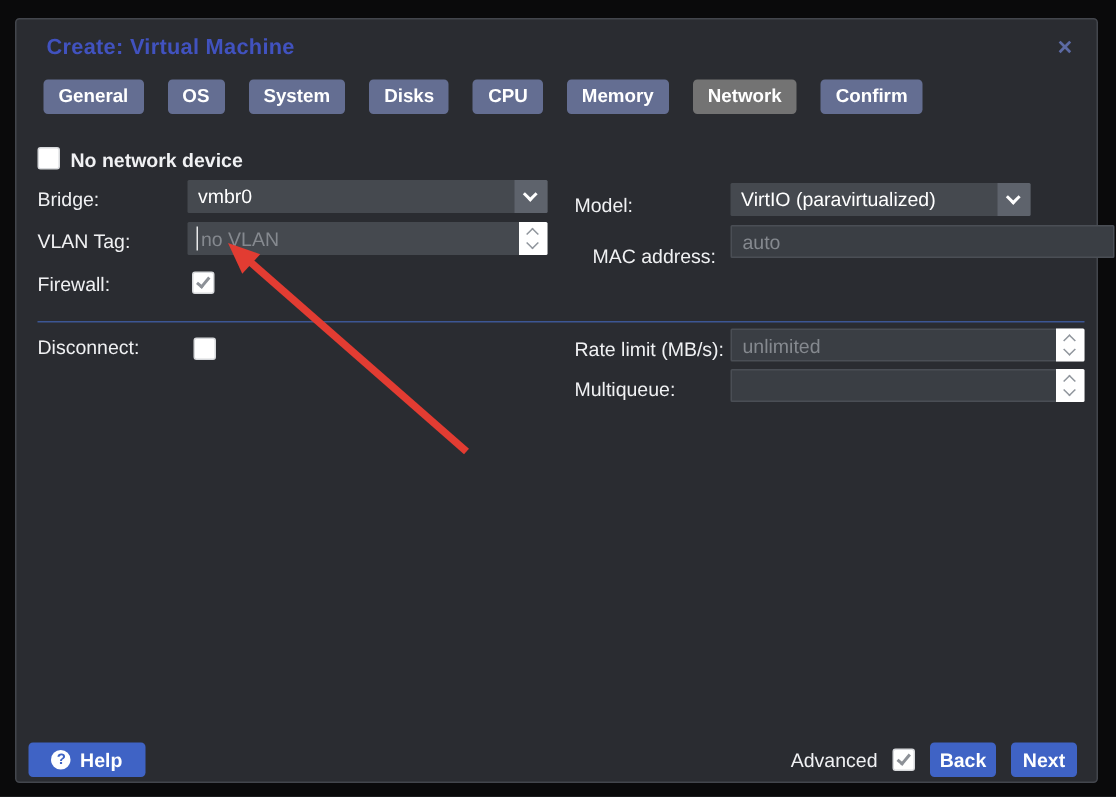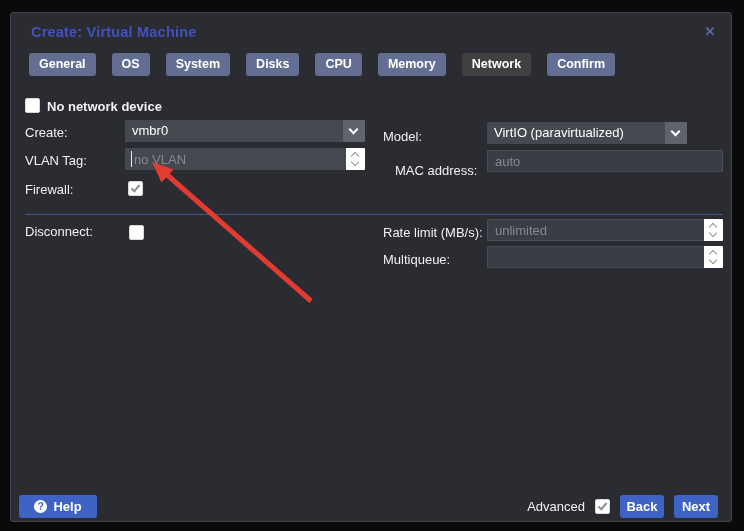--- a/index.html
+++ b/index.html
@@ -23,21 +23,21 @@
     position:absolute; right:13px; top:11px; width:16px; height:16px;
     color:#5c6aa4; font-size:13px; font-weight:bold; text-align:center;
     line-height:16px; cursor:pointer;
   }
   
   .tabs { position:absolute; left:18px; top:40px; display:flex; gap:16px; }
   .tab {
     background:#646e92; color:#ffffff; font-size:12.5px; font-weight:bold;
     padding:4px 10px 5px 10px; border-radius:3px; cursor:pointer; white-space:nowrap;
   }
-  .tab.active { background:#404040; }
+  .tab.active { background:#737373; }
   
   .lbl { position:absolute; color:#f0f1f3; font-size:13px; }
   
   .cb {
     position:absolute; width:15px; height:15px; background:#ffffff;
     border:1px solid #d7d9dc; border-radius:2px; cursor:pointer;
   }
   .check-icon {
     position:absolute; left:4px; top:1px; width:5px; height:9px;
     border-right:2px solid #8d9197; border-bottom:2px solid #8d9197;
@@ -119,21 +119,21 @@
     <div class="tab">Disks</div>
     <div class="tab">CPU</div>
     <div class="tab">Memory</div>
     <div class="tab active">Network</div>
     <div class="tab">Confirm</div>
   </div>
 
   <div class="cb" style="left:14px; top:85px;"></div>
   <div class="lbl" style="left:36px; top:86px; font-weight:bold;">No network device</div>
 
-  <div class="lbl" style="left:14px; top:112px;">Create:</div>
+  <div class="lbl" style="left:14px; top:112px;">Bridge:</div>
   <div class="field" style="left:114px; top:107px; width:240px;">
     <span class="val">vmbr0</span>
     <span class="dd-trigger">
       <span class="chev-down-white"></span>
     </span>
   </div>
 
   <div class="lbl" style="left:14px; top:140px;">VLAN Tag:</div>
   <div class="field" style="left:114px; top:135px; width:240px;">
     <input type="text" style="padding-left: 9px;" placeholder="no VLAN">
@@ -151,21 +151,21 @@
 
   <div class="lbl" style="left:372px; top:116px;">Model:</div>
   <div class="field" style="left:476px; top:109px; width:200px;">
     <span class="val">VirtIO (paravirtualized)</span>
     <span class="dd-trigger">
       <span class="chev-down-white"></span>
     </span>
   </div>
 
   <div class="lbl" style="left:372px; top:150px;margin-left:12px;">MAC address:</div>
-  <div class="field disabled" style="left:476px; top:137px; width:236px;">
+  <div class="field disabled" style="left:476px; top:137px; width:256px;">
     <input type="text" placeholder="auto" style="">
   </div>
 
   <div class="divider"></div>
 
   <div class="lbl" style="left:14px; top:211px;">Disconnect:</div>
   <div class="cb" style="left:118px; top:212px;"></div>
 
   <div class="lbl" style="left:372px; top:212px;">Rate limit (MB/s):</div>
   <div class="field disabled" style="left:476px; top:206px; width:236px;">

